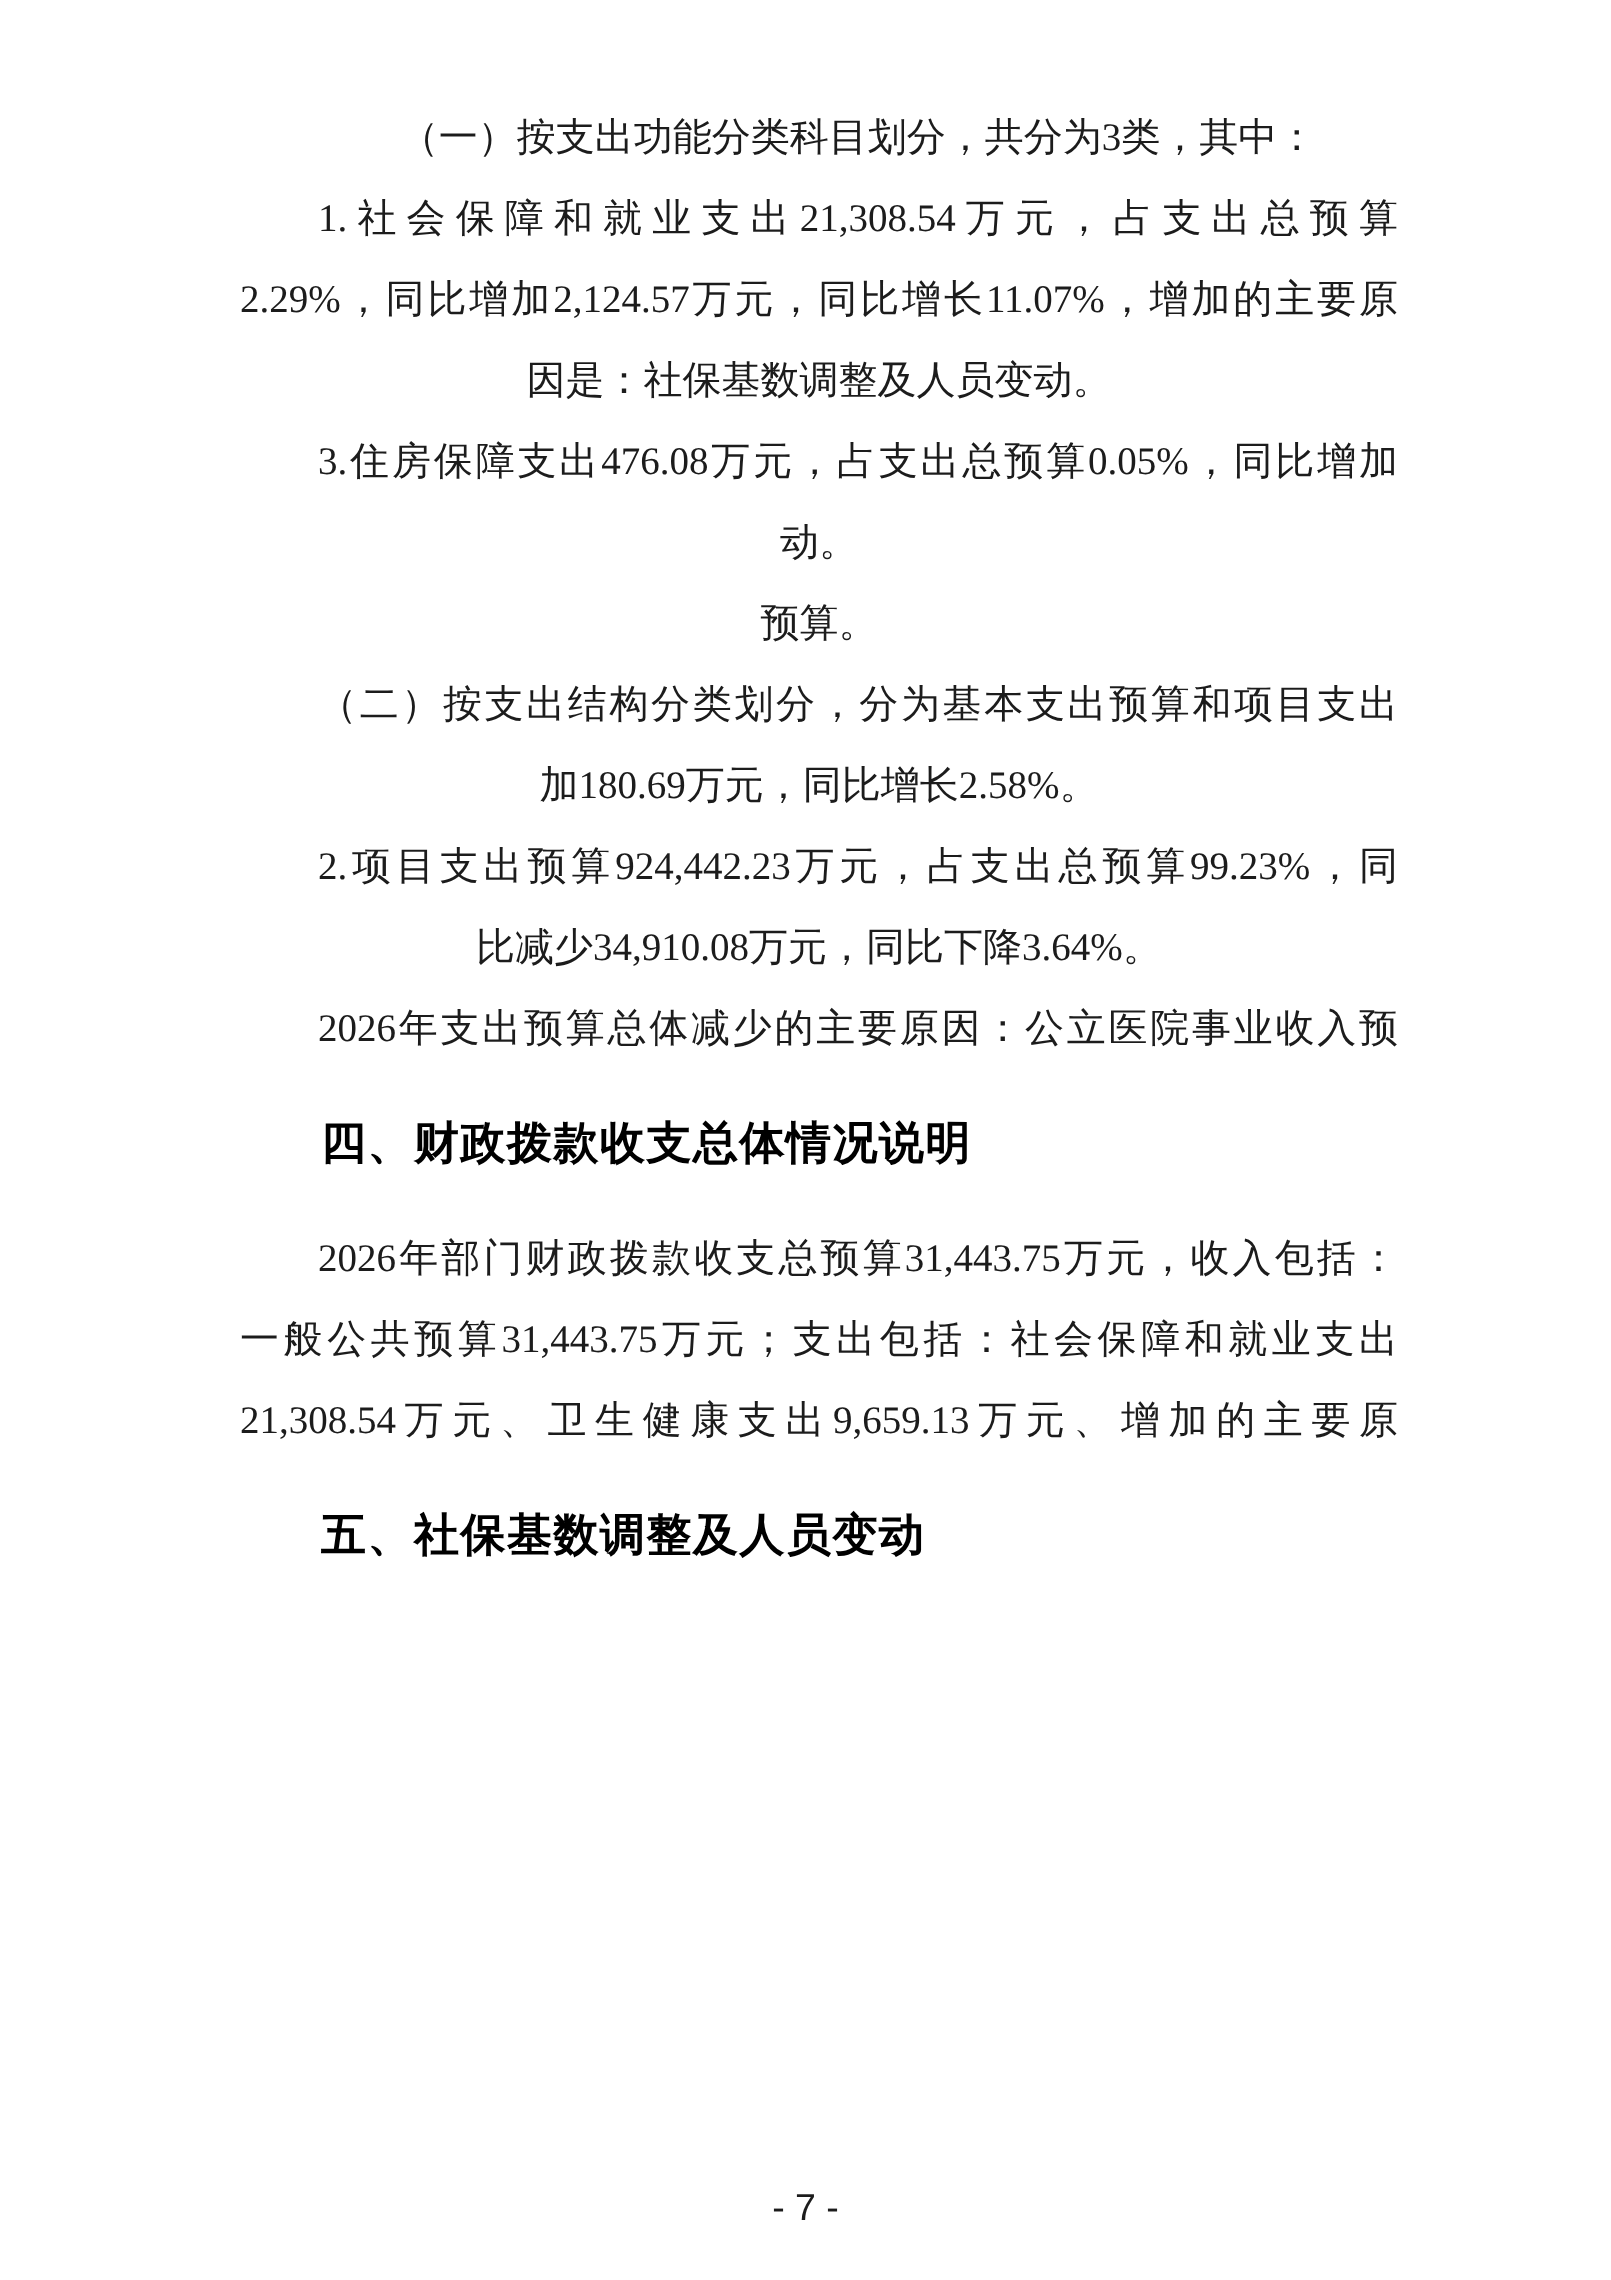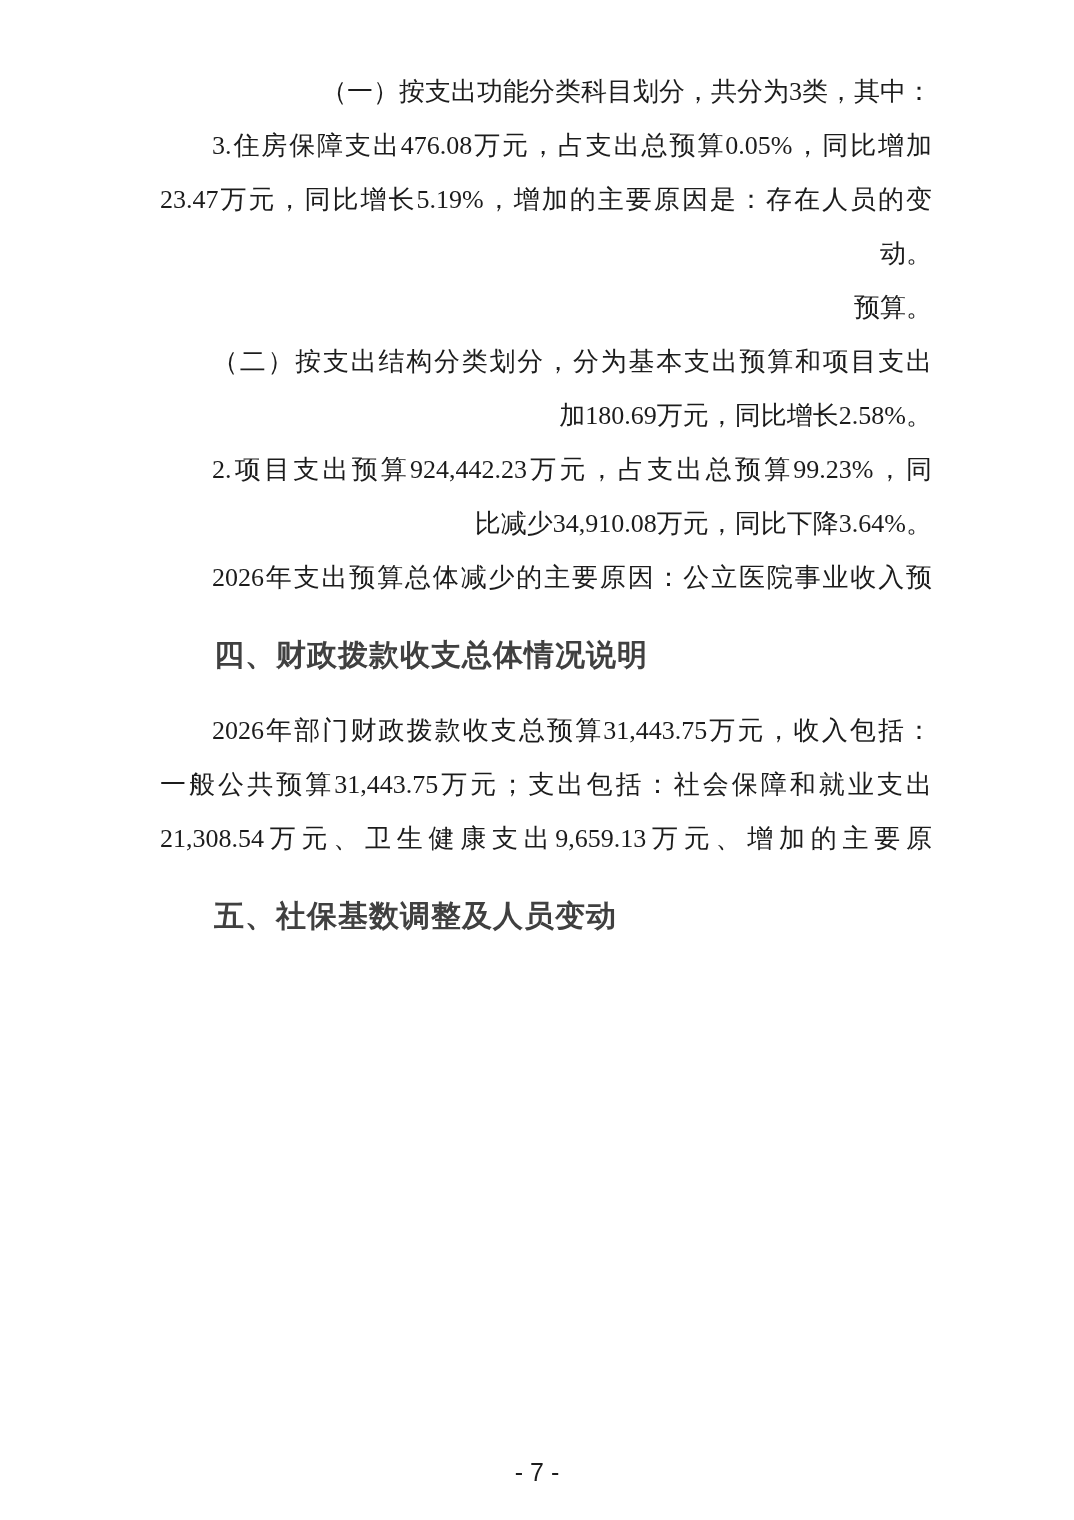--- a/index.html
+++ b/index.html
@@ -24,36 +24,36 @@
     width: 772px;
   }
   .para { margin: 0; padding: 0; }
   .line {
     font-size: 26px;
     line-height: 54px;
     height: 54px;
     overflow: hidden;
     white-space: normal;
     word-break: break-all;
-    text-align: right;
+    text-align: center;
   }
   .line.stretch {
     text-align: justify;
     text-align-last: justify;
   }
   .line.indent { text-indent: 52px; }
   .heading {
     font-family: "Liberation Sans", "DejaVu Sans", sans-serif;
     font-weight: 700;
     font-size: 30px;
     line-height: 54px;
     height: 54px;
     margin: 23px 0 22px 0;
     text-indent: 54px;
-    color: #404040;
+    color: #000000;
     letter-spacing: 1px;
   }
   .footer {
     position: absolute;
     left: 0;
     right: 0;
     top: 1458px;
     text-align: center;
     font-family: "Liberation Sans", "DejaVu Sans", sans-serif;
     font-size: 25px;
@@ -62,22 +62,26 @@
 </style>
 </head>
 <body>
 
 <div class="page">
   <main class="content" id="doc">
       <div class="para">
         <div class="line indent">（一）按支出功能分类科目划分，共分为3类，其中：</div>
       </div>
       <div class="para">
+        <div class="line indent stretch">1.社会保障和就业支出21,308.54万元，占支出总预算</div>
+        <div class="line stretch">2.29%，同比增加2,124.57万元，同比增长11.07%，增加的主要原</div>
+        <div class="line">因是：社保基数调整及人员变动。</div>
+      </div>
+      <div class="para">
         <div class="line indent stretch">3.住房保障支出476.08万元，占支出总预算0.05%，同比增加</div>
-        <div class="line stretch">23.47万元，同比增长5.19%，增加的主要原因是：存在人员的变</div>
         <div class="line">动。</div>
       </div>
       <div class="para">
         <div class="line">预算。</div>
         <div class="line indent stretch">（二）按支出结构分类划分，分为基本支出预算和项目支出</div>
       </div>
       <div class="para">
         <div class="line">加180.69万元，同比增长2.58%。</div>
       </div>
       <div class="para">

